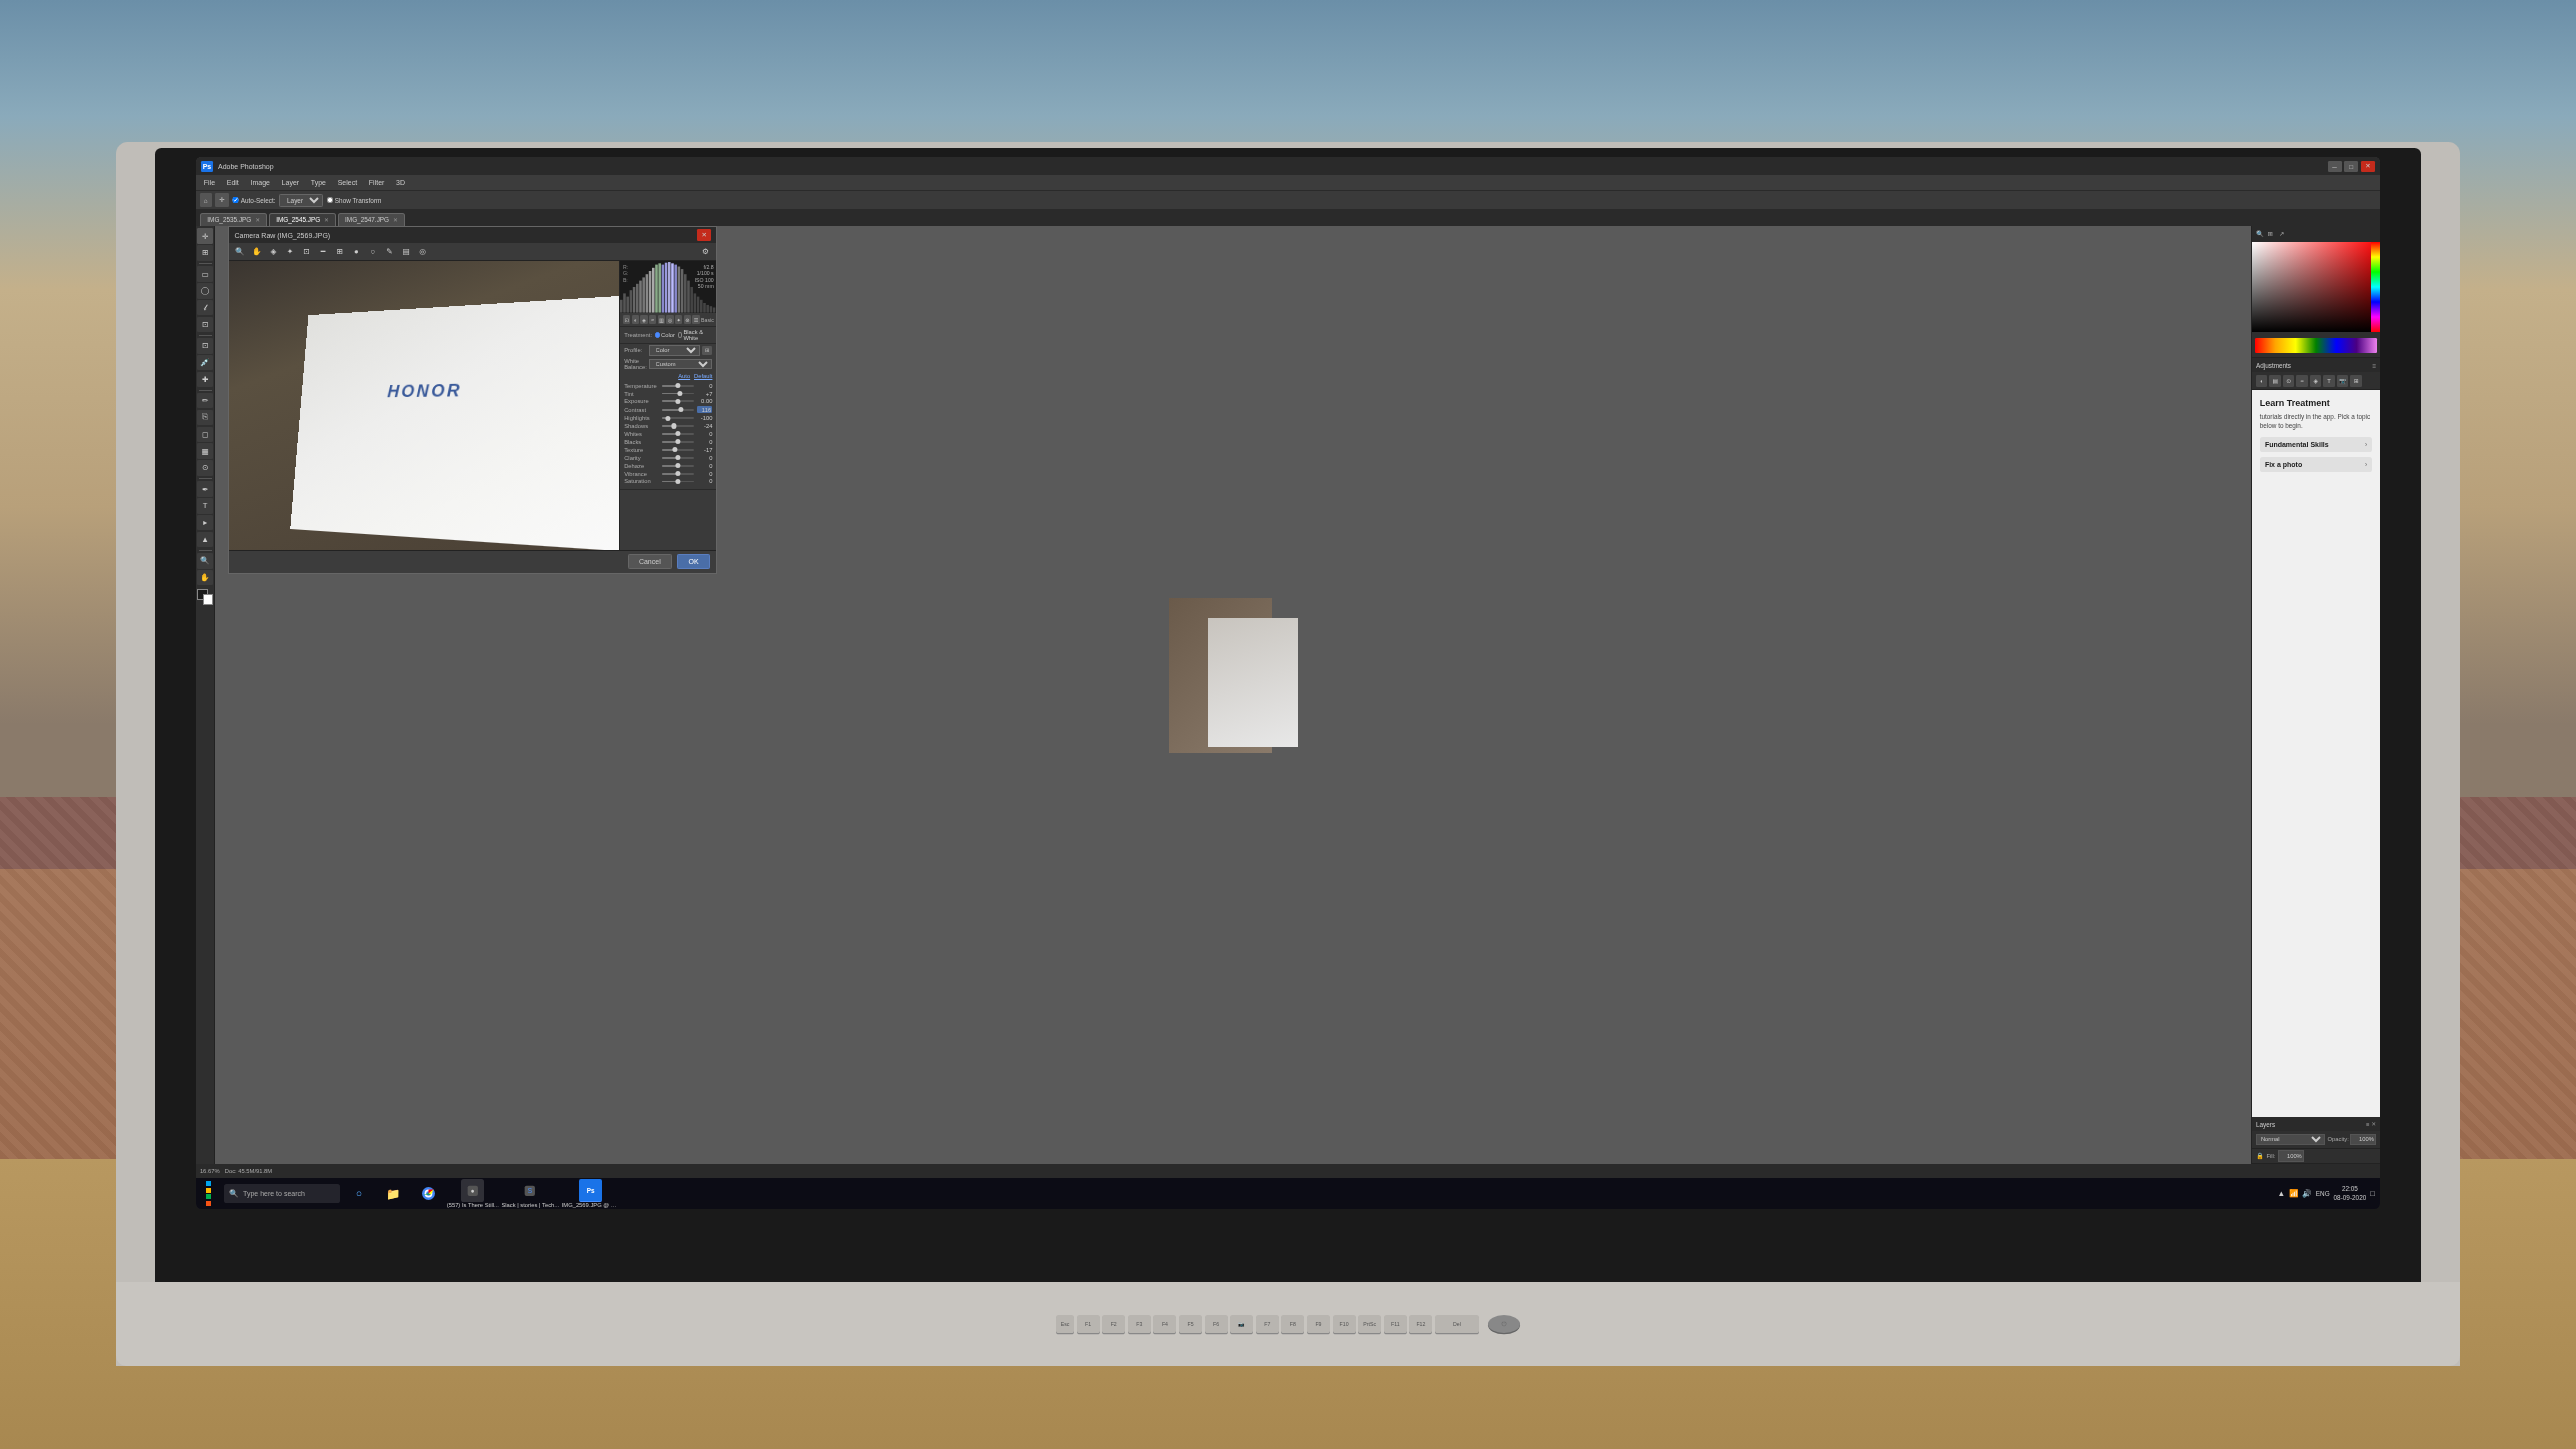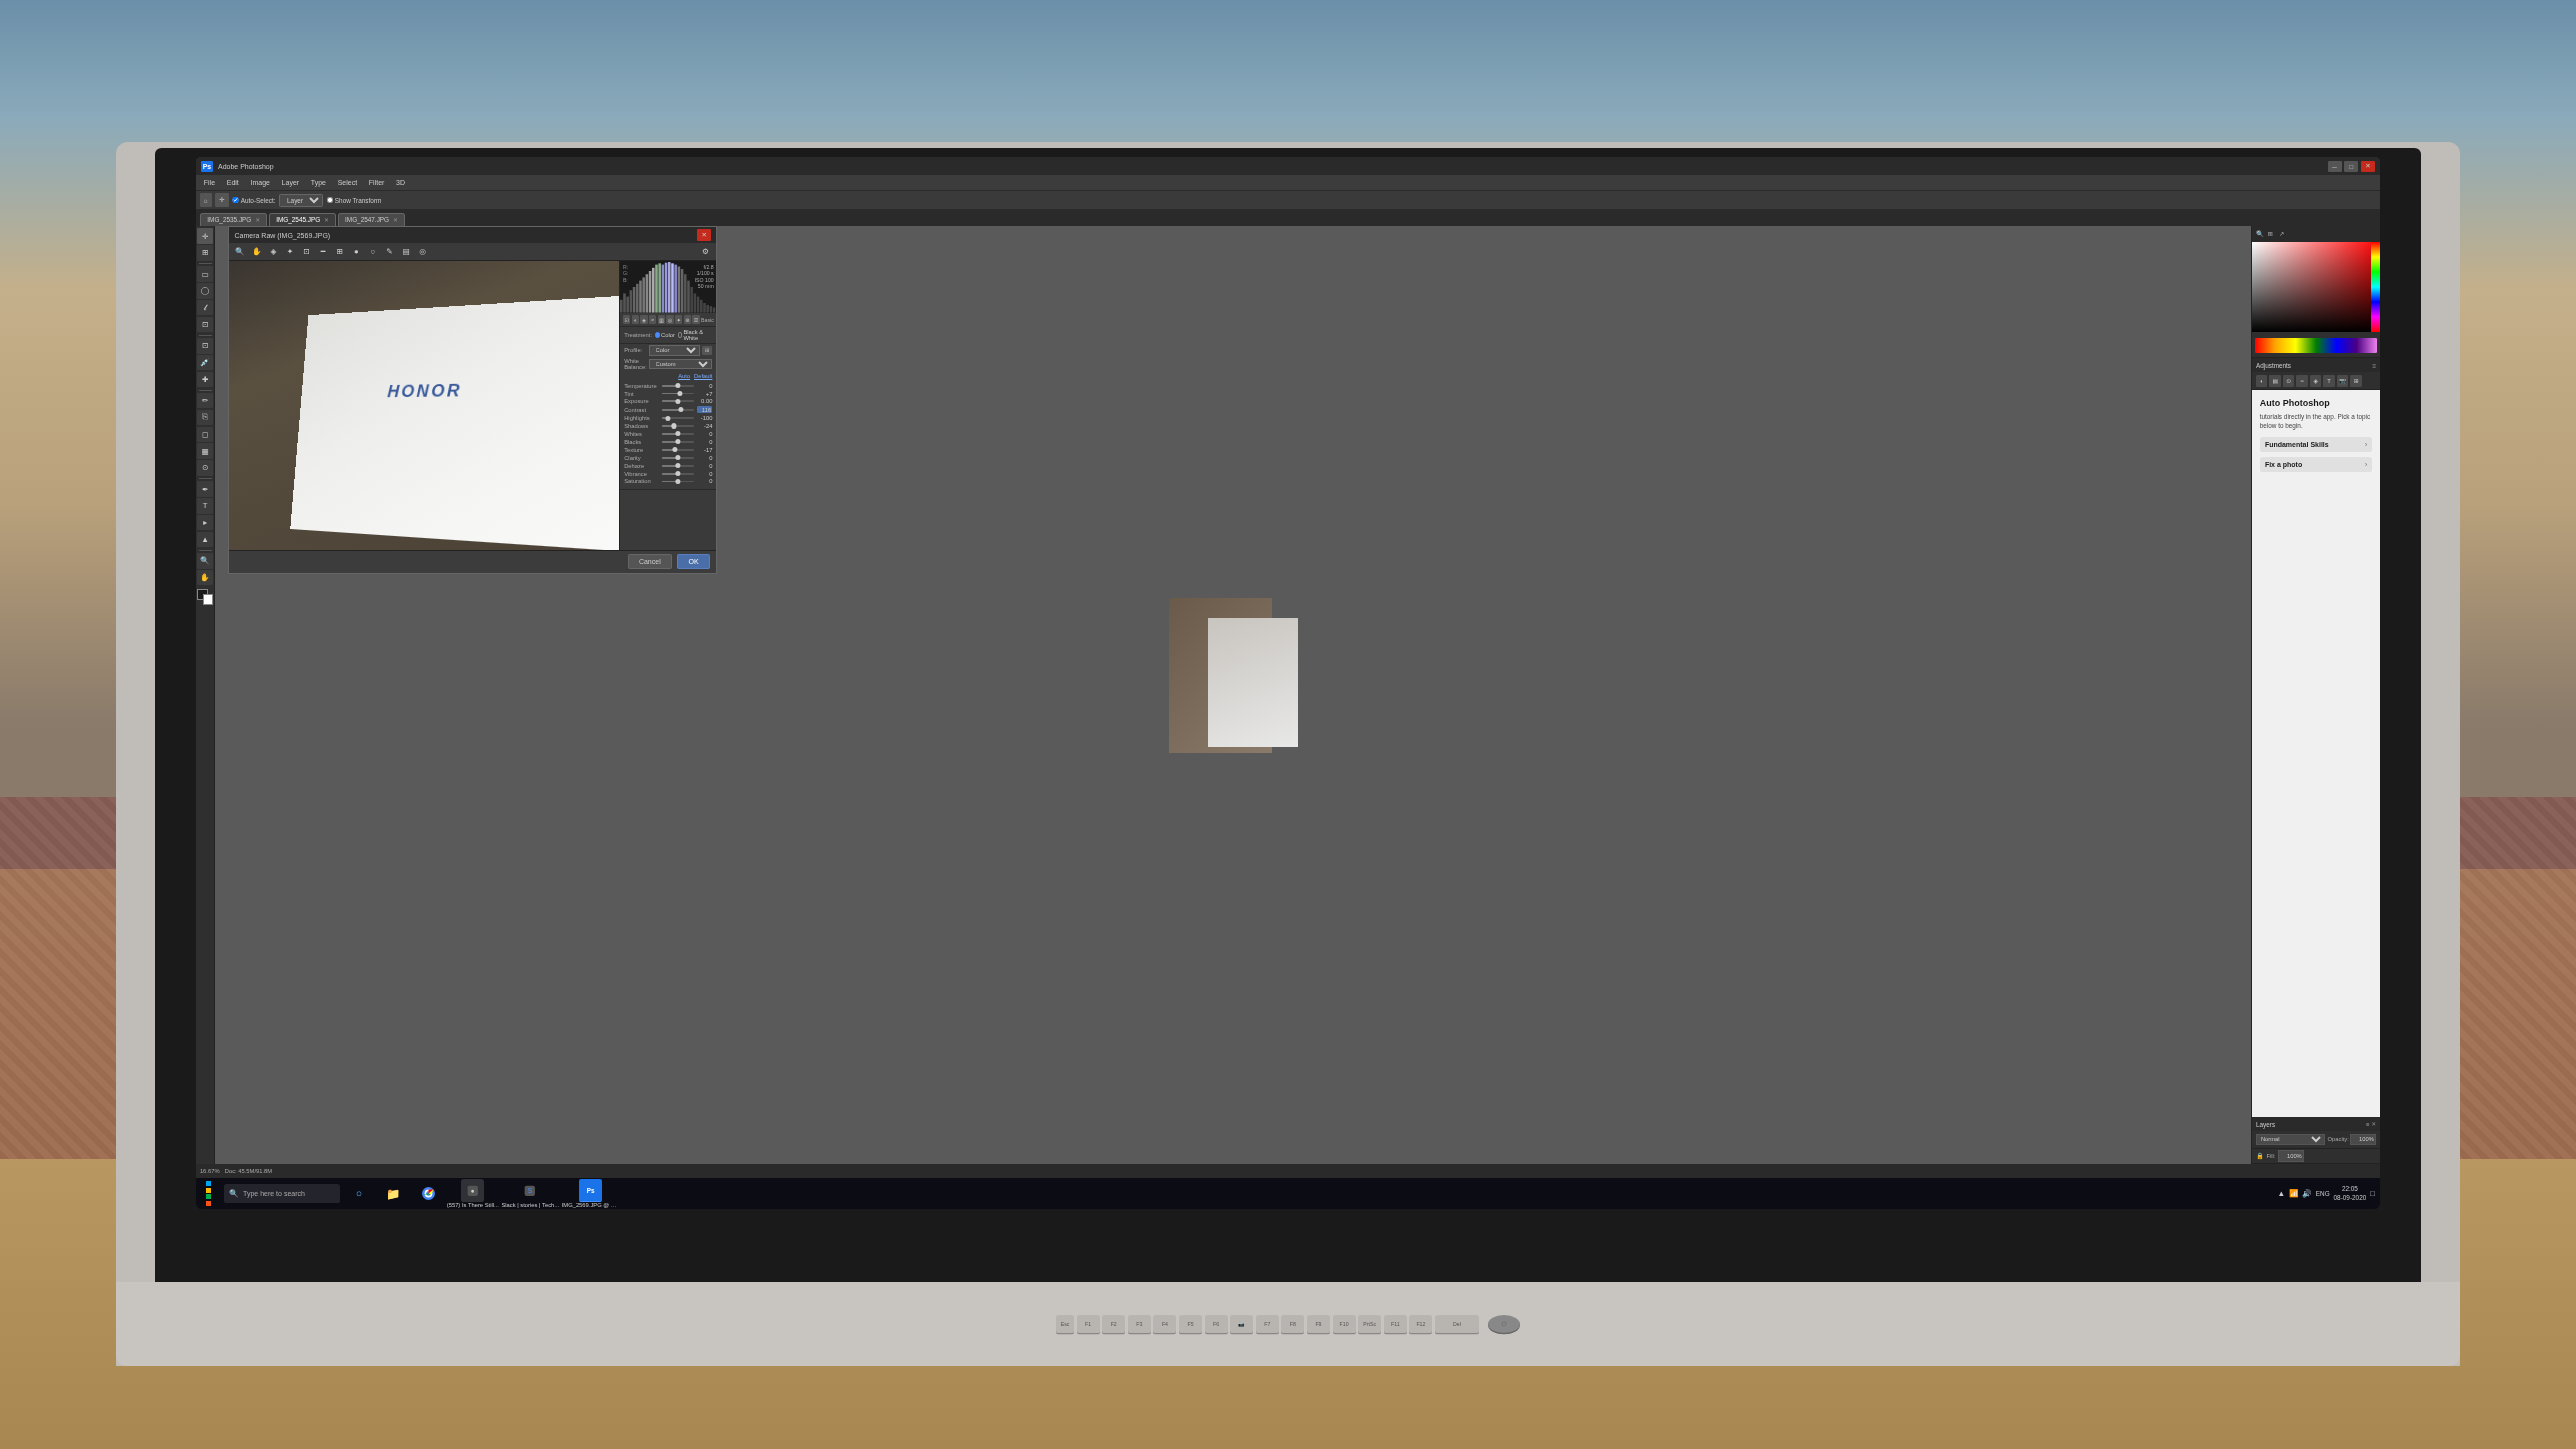--- a/index.html
+++ b/index.html
@@ -1282,21 +1282,21 @@
               <div style="width:11.6px;height:11.6px;background:#4a4a4a;border-radius:1.3px;display:flex;align-items:center;justify-content:center;font-size:5.8px;color:#ccc;cursor:pointer;">▤</div>
               <div style="width:11.6px;height:11.6px;background:#4a4a4a;border-radius:1.3px;display:flex;align-items:center;justify-content:center;font-size:5.8px;color:#ccc;cursor:pointer;">⊙</div>
               <div style="width:11.6px;height:11.6px;background:#4a4a4a;border-radius:1.3px;display:flex;align-items:center;justify-content:center;font-size:5.8px;color:#ccc;cursor:pointer;">≈</div>
               <div style="width:11.6px;height:11.6px;background:#4a4a4a;border-radius:1.3px;display:flex;align-items:center;justify-content:center;font-size:5.8px;color:#ccc;cursor:pointer;">◈</div>
               <div style="width:11.6px;height:11.6px;background:#4a4a4a;border-radius:1.3px;display:flex;align-items:center;justify-content:center;font-size:5.8px;color:#ccc;cursor:pointer;">T</div>
               <div style="width:11.6px;height:11.6px;background:#4a4a4a;border-radius:1.3px;display:flex;align-items:center;justify-content:center;font-size:5.8px;color:#ccc;cursor:pointer;">📷</div>
               <div style="width:11.6px;height:11.6px;background:#4a4a4a;border-radius:1.3px;display:flex;align-items:center;justify-content:center;font-size:5.8px;color:#ccc;cursor:pointer;">⊞</div>
             </div>
 
             <div class="learn-panel">
-              <div class="learn-title">Auto Photoshop</div>
+              <div class="learn-title">Learn Treatment</div>
               <div class="learn-text">tutorials directly in the app. Pick a topic below to begin.</div>
 
               <div class="learn-section">
                 <div class="learn-section-header">
                   <span class="learn-section-title">Fundamental Skills</span>
                   <span class="learn-section-arrow">›</span>
                 </div>
               </div>
 
               <div class="learn-section">

